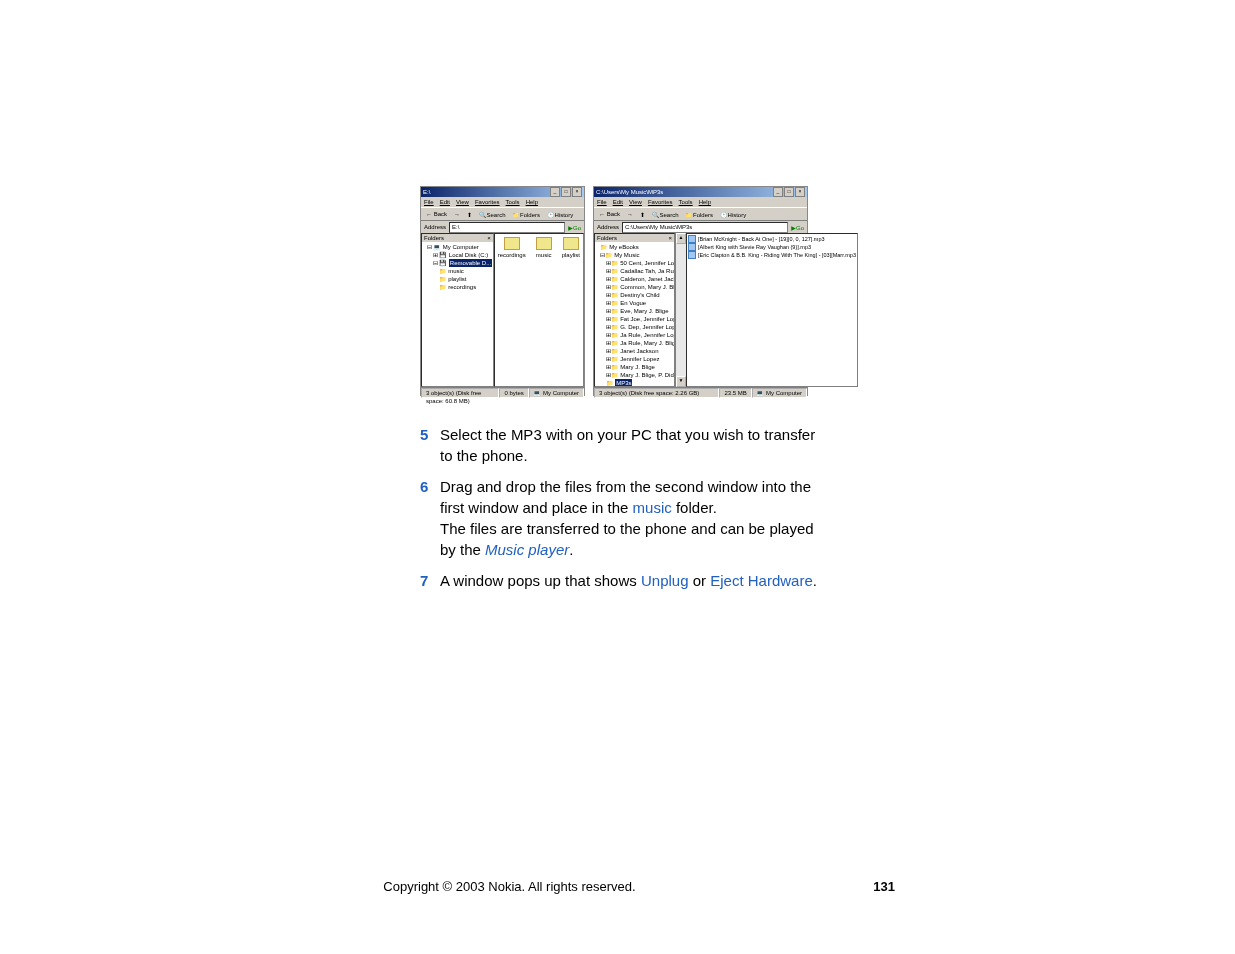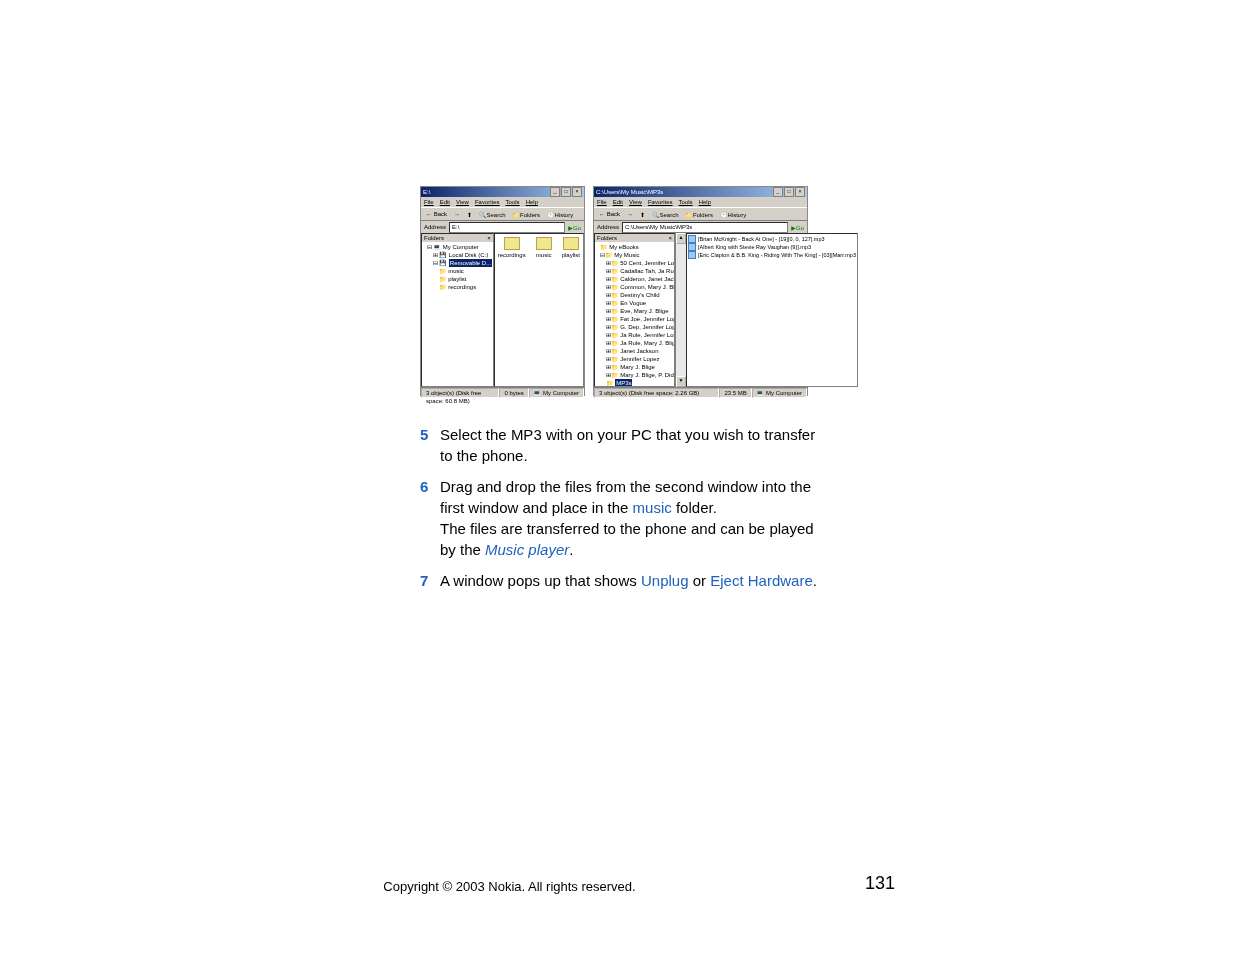--- a/index.html
+++ b/index.html
@@ -244,22 +244,22 @@
     left: 0;
     width: 1019px;
     text-align: center;
     font-size: 13px;
     color: #000;
   }
   .page-number {
     position: absolute;
     bottom: 60px;
     right: 340px;
-    font-weight: normal;
-    font-size: 18px;
+    font-weight: bold;
+    font-size: 13px;
   }
 </style>
 </head>
 <body>
 
 <div class="page-content">
 
   <div class="screenshot-row">
 
     <div class="explorer-window win-left">

